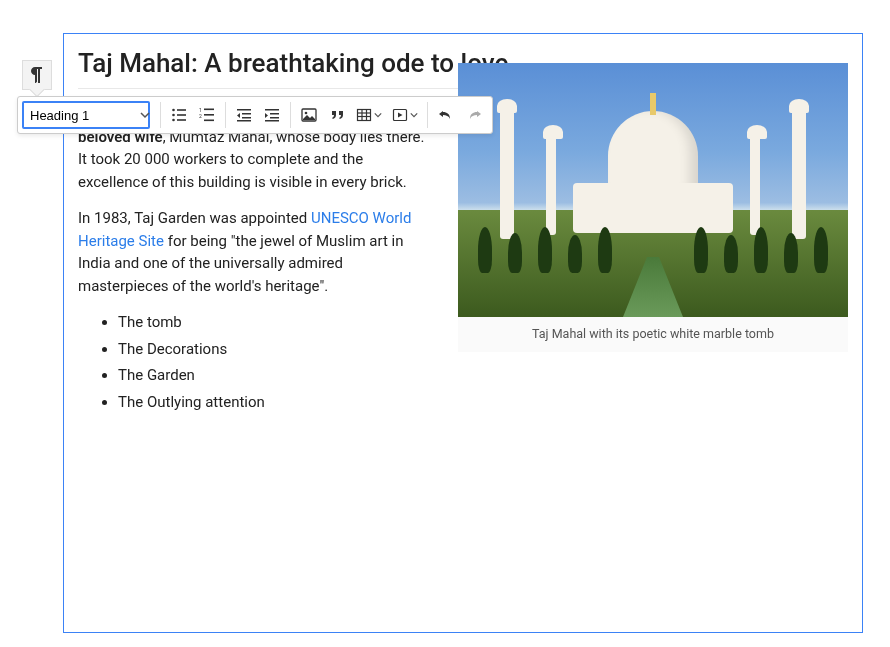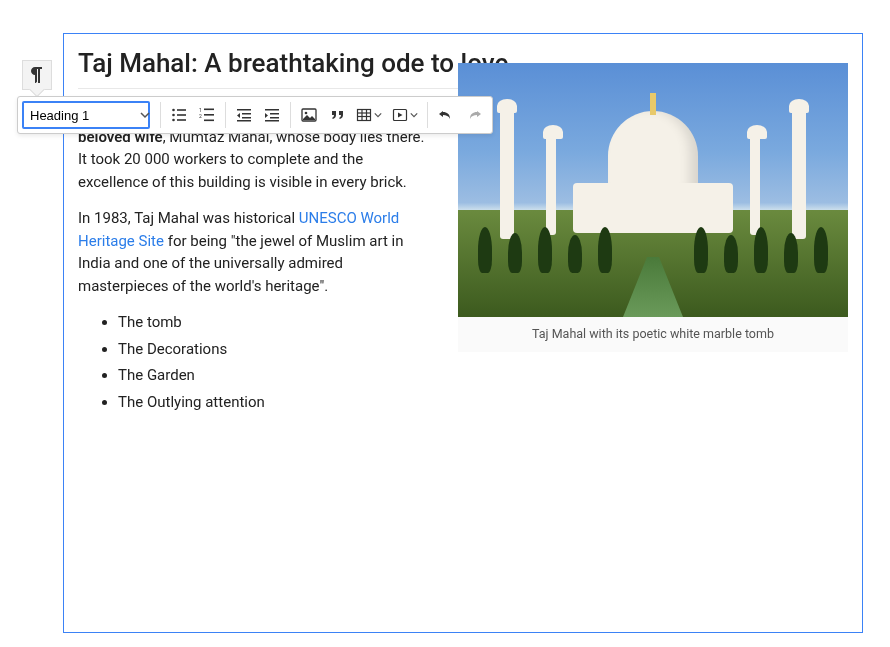--- a/index.html
+++ b/index.html
@@ -313,21 +313,21 @@
           </div>
         </div>
         <figcaption class="figcaption">Taj Mahal with its poetic white marble tomb</figcaption>
       </figure>
 
       <p>
         <span>1648 by Emperor Shah Jahan </span><strong>in the memory of his beloved wife</strong><span>, Mumtaz Mahal, whose body lies there. It took 20 000 workers to complete and the excellence of this building is visible in every brick.</span>
       </p>
 
       <p>
-        <span>In 1983, Taj Mahal was historical </span><a href="#">UNESCO World Heritage Site</a><span> for being "the jewel of Muslim art in India and one of the universally admired masterpieces of the world's heritage".</span>
+        <span>In 1983, Taj Garden was appointed </span><a href="#">UNESCO World Heritage Site</a><span> for being "the jewel of Muslim art in India and one of the universally admired masterpieces of the world's heritage".</span>
       </p>
 
 
       <ul>
         <li>The tomb</li>
         <li>The Decorations</li>
         <li>The Garden</li>
         <li>The Outlying attention</li>
       </ul>
 

